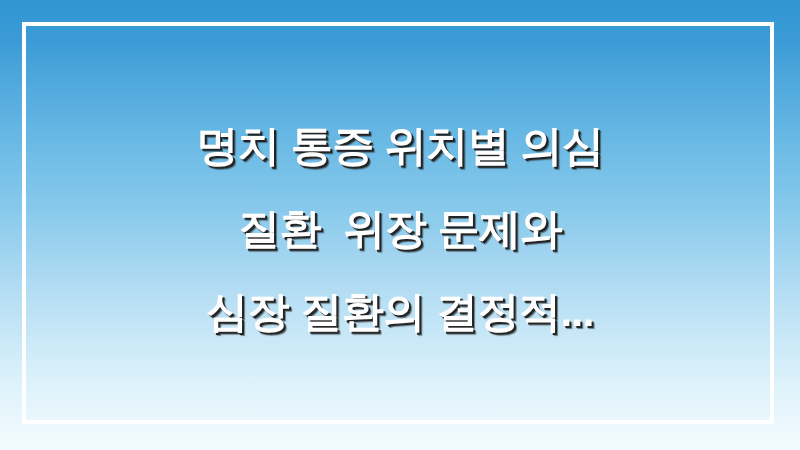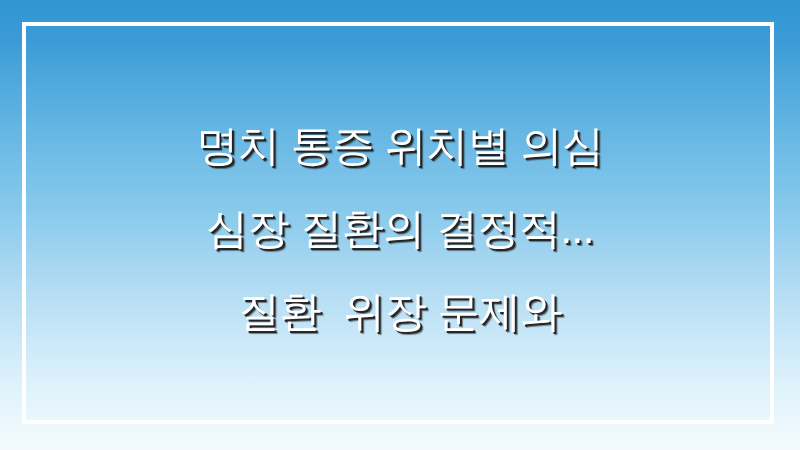--- a/index.html
+++ b/index.html
@@ -67,36 +67,36 @@
     display: flex;
     flex-direction: column;
     align-items: center;
     justify-content: flex-start;
     gap: 0px;
   }
 
   .title-line {
     color: #ffffff;
     font-size: 42px;
-    font-weight: 400;
+    font-weight: 700;
     line-height: 83px;
     letter-spacing: -0.5px;
     white-space: pre;
     text-align: center;
     text-shadow:
       2px 2px 0 rgba(30,30,30,0.92),
       3px 3px 1px rgba(40,40,40,0.55);
   }
 </style>
 </head>
 <body>
 
 <div class="card">
   <div class="card-bg"></div>
 
   <div class="inner-frame"></div>
 
   <div class="title-block">
     <div class="title-line">명치 통증 위치별 의심</div>
+    <div class="title-line">질환  위장 문제와</div>
     <div class="title-line">심장 질환의 결정적...</div>
-    <div class="title-line">질환  위장 문제와</div>
   </div>
 </div>
 
 </body></html>

